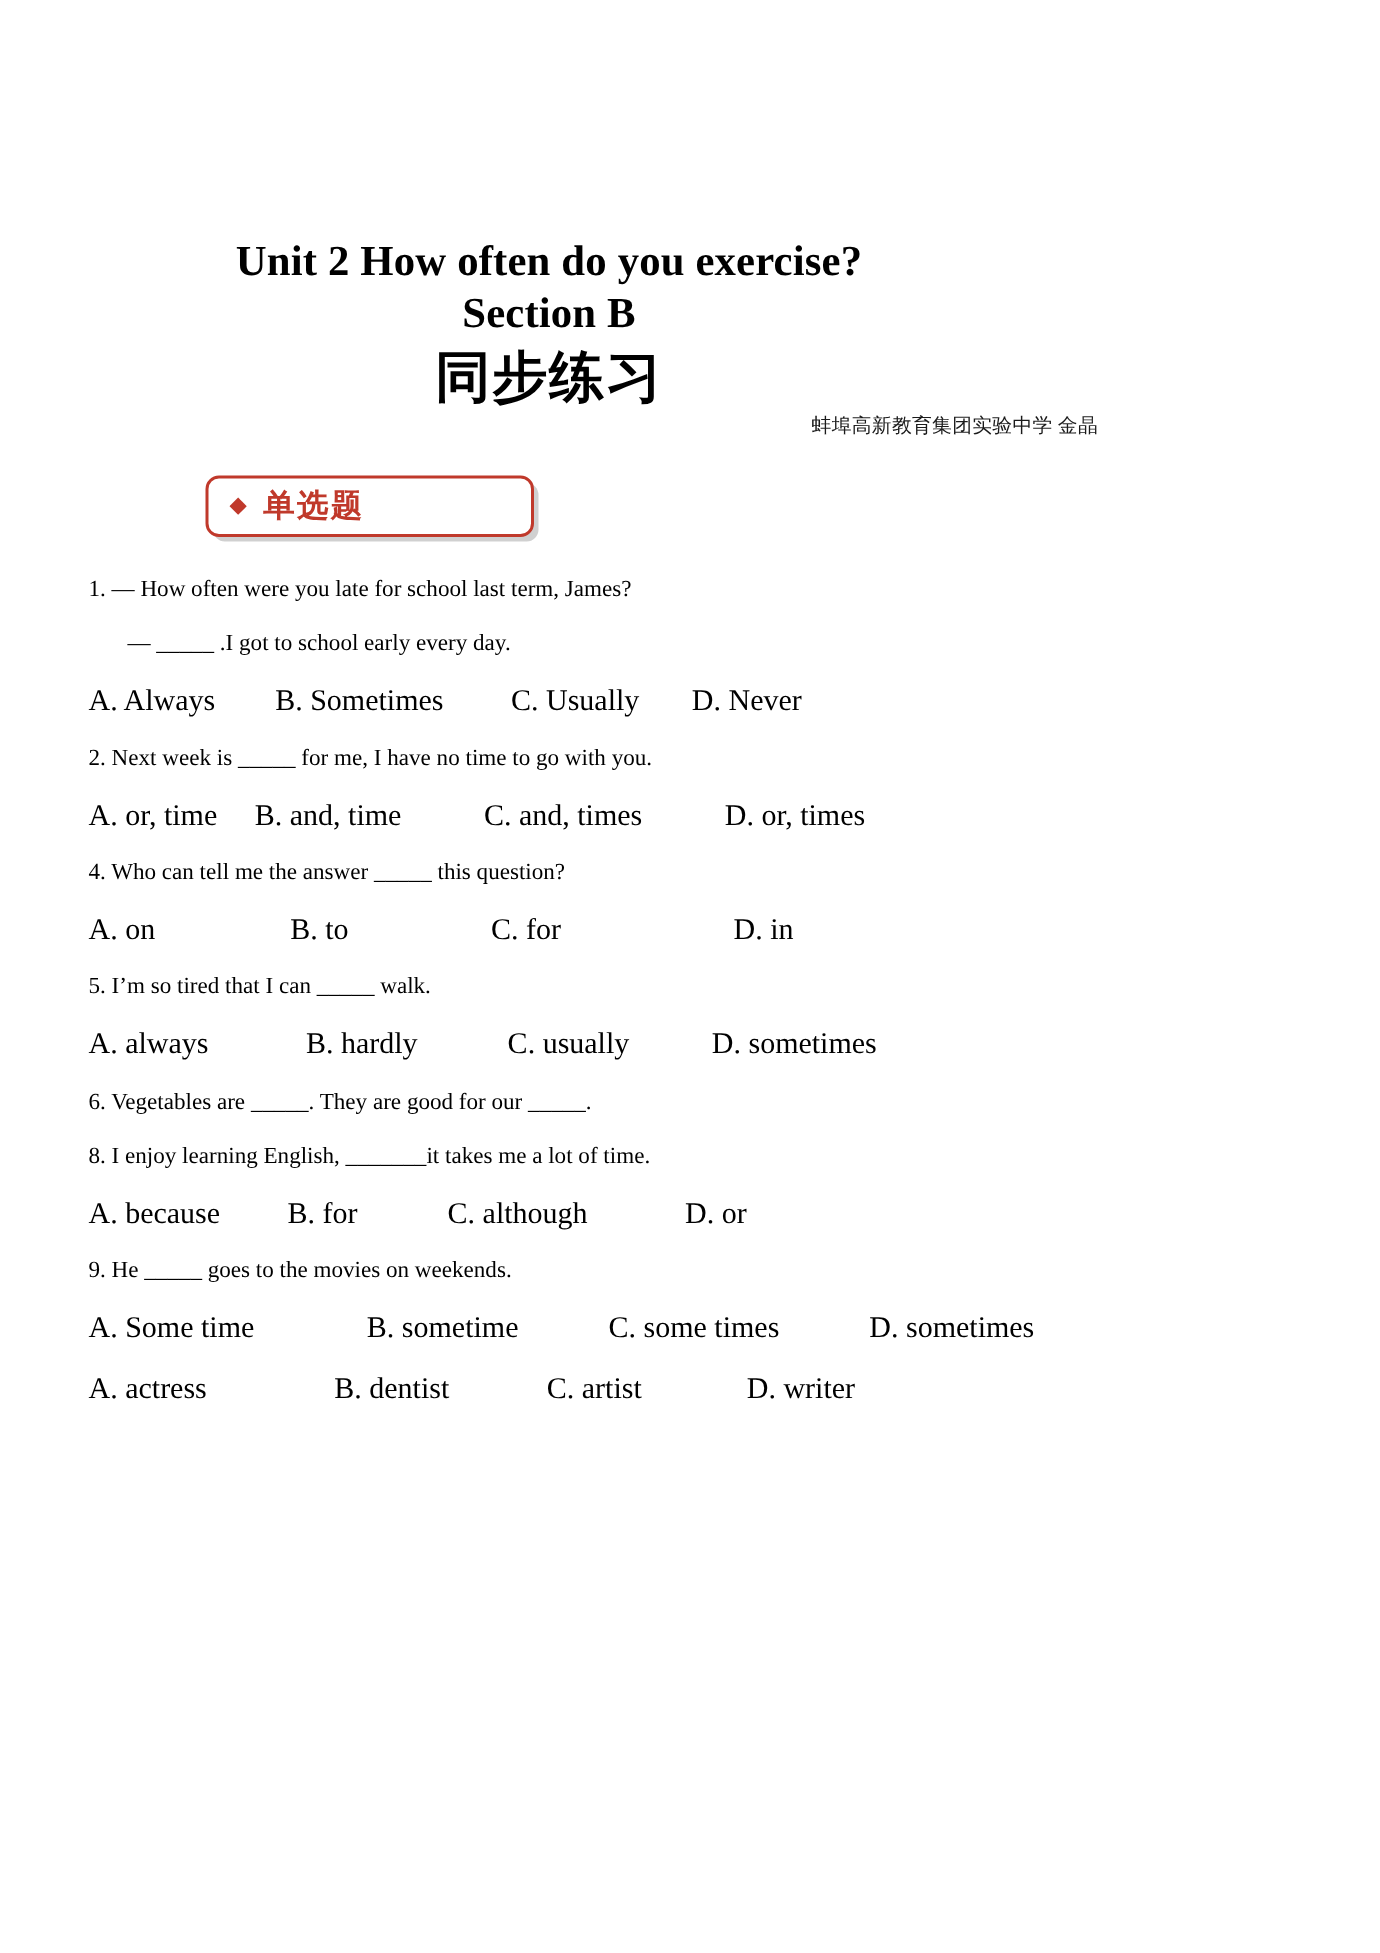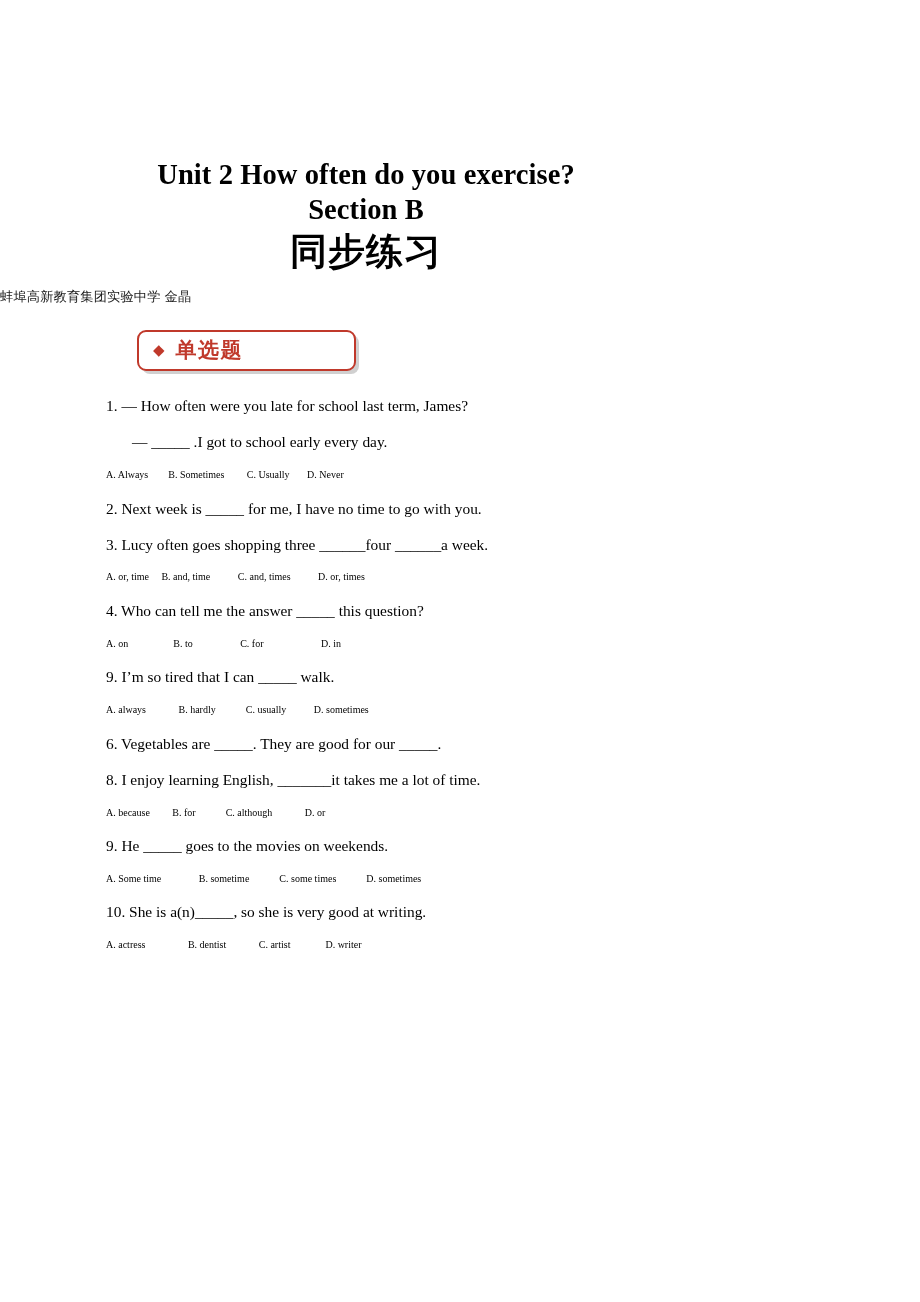--- a/index.html
+++ b/index.html
@@ -43,25 +43,24 @@
   }
   .title-cn {
     font-size: 37px;
     font-weight: bold;
     font-family: "DejaVu Sans", "Liberation Sans", sans-serif;
     line-height: 1.25;
     margin-top: 1px;
     letter-spacing: 1px;
   }
   .author-line {
-    margin-top: 13px;
     font-size: 13.2px;
-    font-family: Liberation Sans, sans-serif;
+    font-family: Liberation Serif, serif;
     color: #1a1a1a;
-    text-align: left;
+    text-align: right;
     letter-spacing: 0.2px;
   }
 
   
   .section-wrap {
     margin-top: 24px;
     padding-left: 137px;
     position: relative;
     height: 48px;
   }
@@ -93,37 +92,37 @@
     color: #c0392b;
     font-size: 21px;
     font-family: "DejaVu Sans", "Liberation Sans", sans-serif;
     font-weight: bold;
     letter-spacing: 1.5px;
   }
 
   
   .questions {
     margin-top: 20px;
-    padding-left: 106px;
+    padding-left: 59px;
     padding-right: 40px;
   }
   .q-line {
     font-size: 15.4px;
     line-height: 1.0;
     margin-bottom: 20.5px;
     white-space: pre;
     font-family: "Liberation Serif", "DejaVu Serif", serif;
     color: #000;
   }
   .q-line.indent {
     padding-left: 26px;
     margin-top: 21px;
   }
   .opt-line {
-    font-size: 10px;
+    font-size: 20px;
     line-height: 1.0;
     margin-bottom: 20.5px;
     white-space: pre;
     font-family: "Liberation Serif", "DejaVu Serif", serif;
     color: #000;
   }
 </style>
 </head>
 <body>
 
@@ -146,36 +145,34 @@
   </div>
 
   <div class="questions">
 
     <div class="q-line">1. — How often were you late for school last term, James?</div>
     <div class="q-line indent">— _____ .I got to school early every day.</div>
     <div class="opt-line">A. Always        B. Sometimes         C. Usually       D. Never</div>
 
     <div class="q-line">2. Next week is _____ for me, I have no time to go with you.</div>
 
-    <div class="q-line">3. Lucy often goes shopping three ______four ______a week.</div>
     <div class="opt-line">A. or, time     B. and, time           C. and, times           D. or, times</div>
 
     <div class="q-line">4. Who can tell me the answer _____ this question?</div>
     <div class="opt-line">A. on                  B. to                   C. for                       D. in</div>
 
-    <div class="q-line">9. I’m so tired that I can _____ walk.</div>
+    <div class="q-line">5. I’m so tired that I can _____ walk.</div>
     <div class="opt-line">A. always             B. hardly            C. usually           D. sometimes</div>
 
     <div class="q-line">6. Vegetables are _____. They are good for our _____.</div>
 
 
     <div class="q-line">8. I enjoy learning English, _______it takes me a lot of time.</div>
     <div class="opt-line">A. because         B. for            C. although             D. or</div>
 
     <div class="q-line">9. He _____ goes to the movies on weekends.</div>
     <div class="opt-line">A. Some time               B. sometime            C. some times            D. sometimes</div>
 
-    <div class="q-line">10. She is a(n)_____, so she is very good at writing.</div>
     <div class="opt-line">A. actress                 B. dentist             C. artist              D. writer</div>
 
   </div>
 
 </div>
 
 </body></html>

